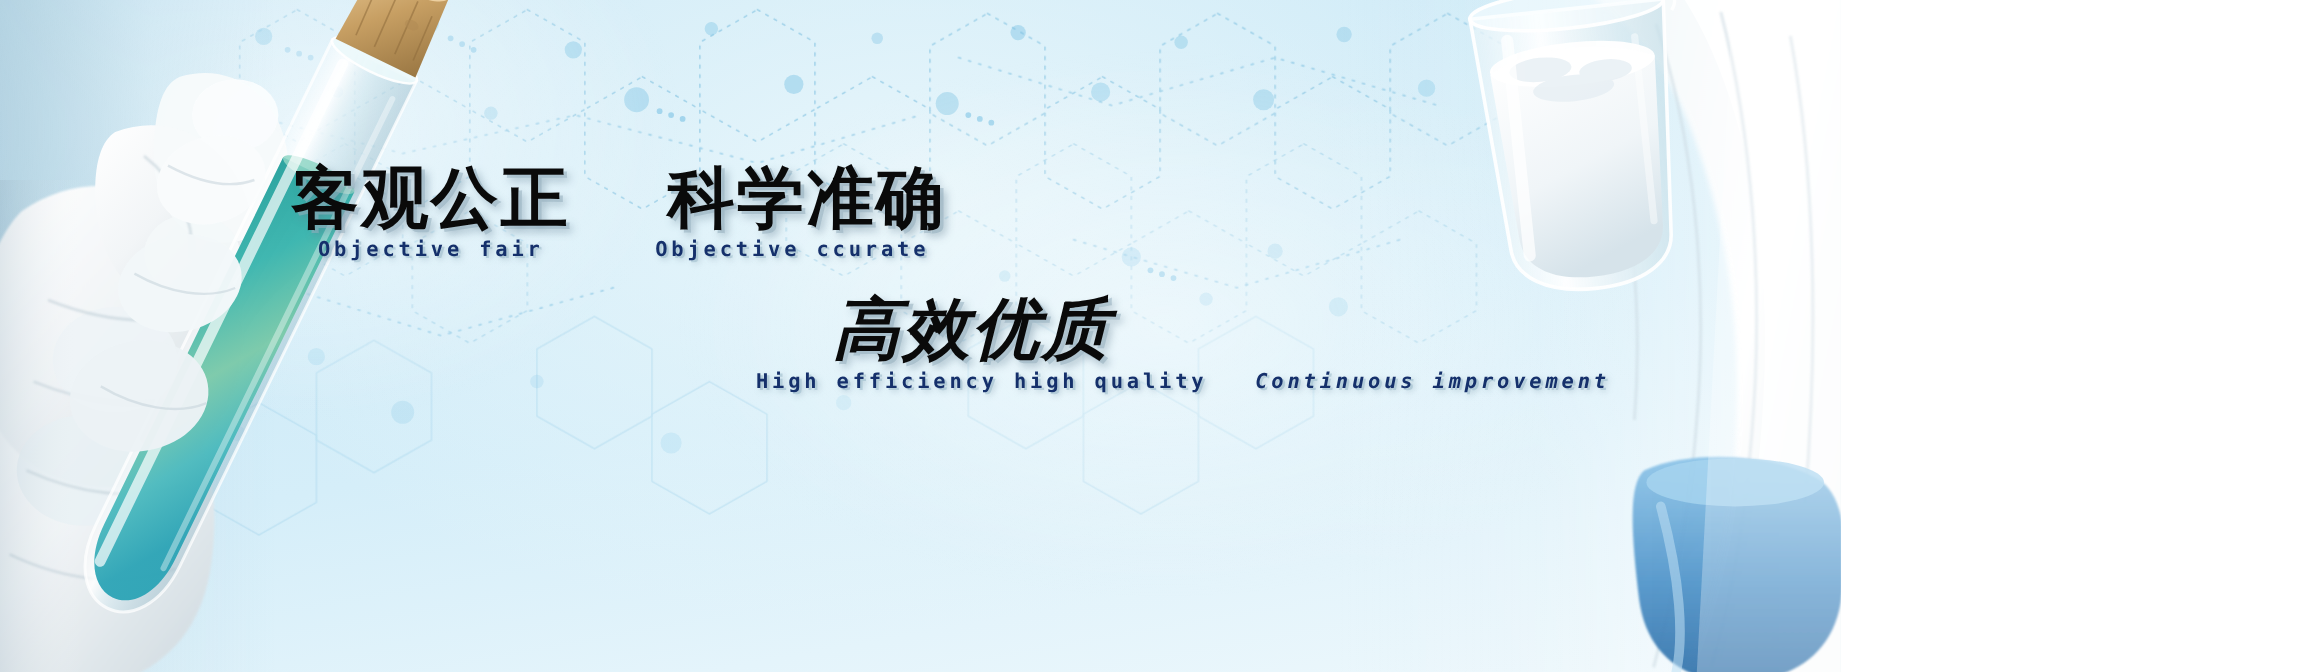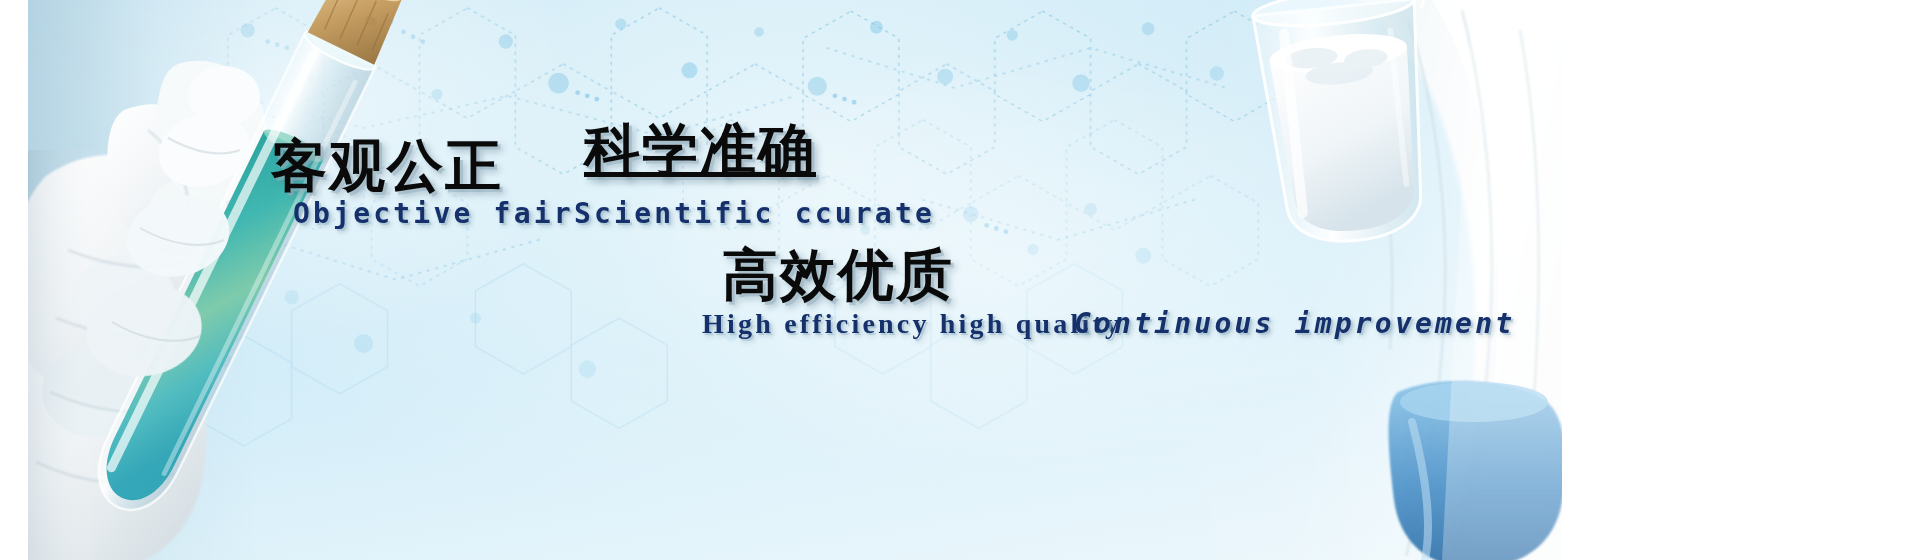--- a/index.html
+++ b/index.html
@@ -10,21 +10,20 @@
     font-family:"Liberation Sans", sans-serif;
   }
 
   #banner {
     position:relative;
     width:1534px; height:560px;
     background:
       radial-gradient(ellipse 900px 520px at 50% 30%, #e8f6fb 0%, rgba(220,240,249,0) 70%),
       linear-gradient(170deg, #cfeaf6 0%, #cdeaf7 25%, #d5eef9 55%, #e4f4fb 80%, #eef8fc 100%);
     overflow:hidden;
-    margin-left:28px;
   }
 
   
   .bg-layer { position:absolute; inset:0; pointer-events:none; }
   #hexnet   { opacity:.55; }
   #dotfield { opacity:.75; }
 
   
   .glow-top-left {
     position:absolute; left:-60px; top:-140px;
@@ -77,40 +76,40 @@
     white-space:nowrap;
     text-shadow:
       3px 3px 0 rgba(150,175,190,.55),
       5px 5px 7px rgba(90,120,140,.45);
   }
 
   .en {
     position:absolute;
     font-family:"DejaVu Sans Mono", "Liberation Mono", monospace;
     font-weight:700;
-    font-size:28px;
+    font-size:17px;
     line-height:1;
     color:#15306b;
     letter-spacing:3.2px;
     white-space:nowrap;
     text-shadow:
       2px 2px 0 rgba(160,190,205,.60),
       3px 3px 5px rgba(100,130,150,.40);
   }
 
   
   #cn-1 { left:243px; top:138px; }
   #en-1 { left:265px; top:200px; }
-  #cn-2 { left:556px; top:122px;text-decoration:underline; }
+  #cn-2 { left:556px; top:138px; }
   #en-2 { left:546px; top:200px; }
 
   
-  #cn-3 { left:694px; top:247px; }
+  #cn-3 { left:694px; top:247px;font-style:italic; }
   #cn-4 { left:1079px; top:247px; }
-  #en-3 { left:674px; top:310px;font-family:Liberation Serif, serif; }
+  #en-3 { left:630px; top:310px; }
   #en-4 { left:1046px; top:310px;font-style:italic; }
 </style>
 </head>
 <body>
 
 <div id="banner">
 
   <svg class="bg-layer" id="hexnet" viewBox="0 0 1920 560" preserveAspectRatio="none">
     <defs>
       <g id="hexcell">
@@ -389,21 +388,21 @@
 
     <path d="M470 0 L560 0 L560 560 L440 560 Z" fill="#ffffff" opacity=".28"></path>
   </svg>
 
   <div class="slogans">
 
     <div class="cn" id="cn-1">客观公正</div>
     <div class="en" id="en-1">Objective fair</div>
 
     <div class="cn" id="cn-2">科学准确</div>
-    <div class="en" id="en-2">Scientific ccurate</div>
+    <div class="en" id="en-2">Objective ccurate</div>
 
     <div class="cn" id="cn-3">高效优质</div>
     <div class="en" id="en-3">High efficiency high quality</div>
 
     <div class="en" id="en-4">Continuous improvement</div>
 
   </div>
 
 </div>
 

